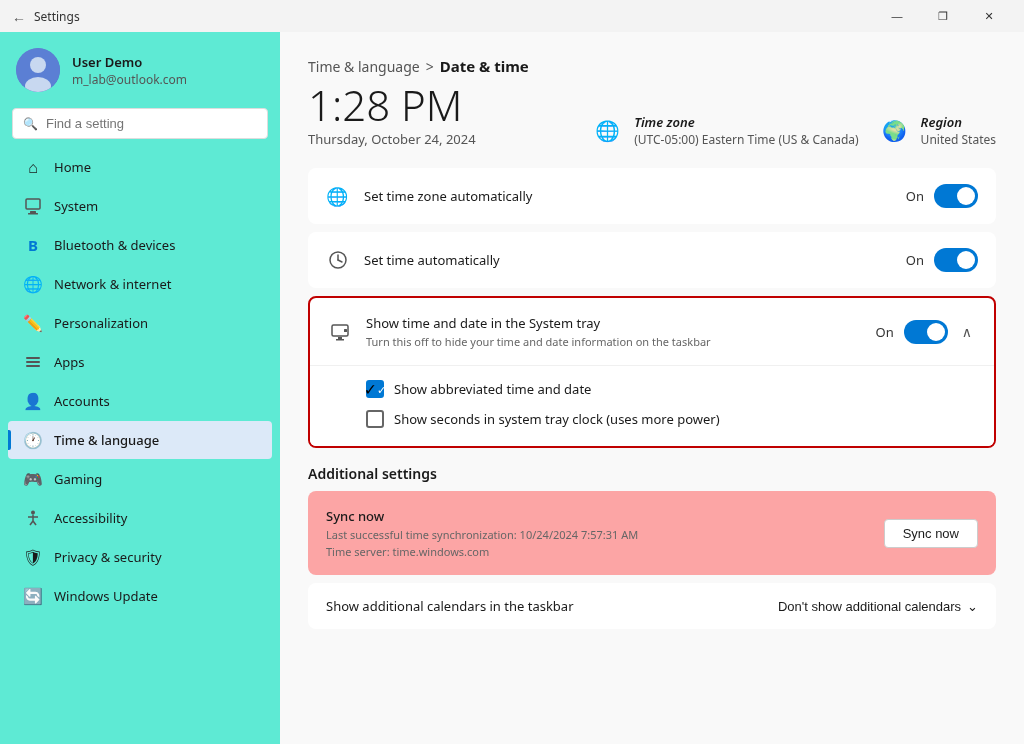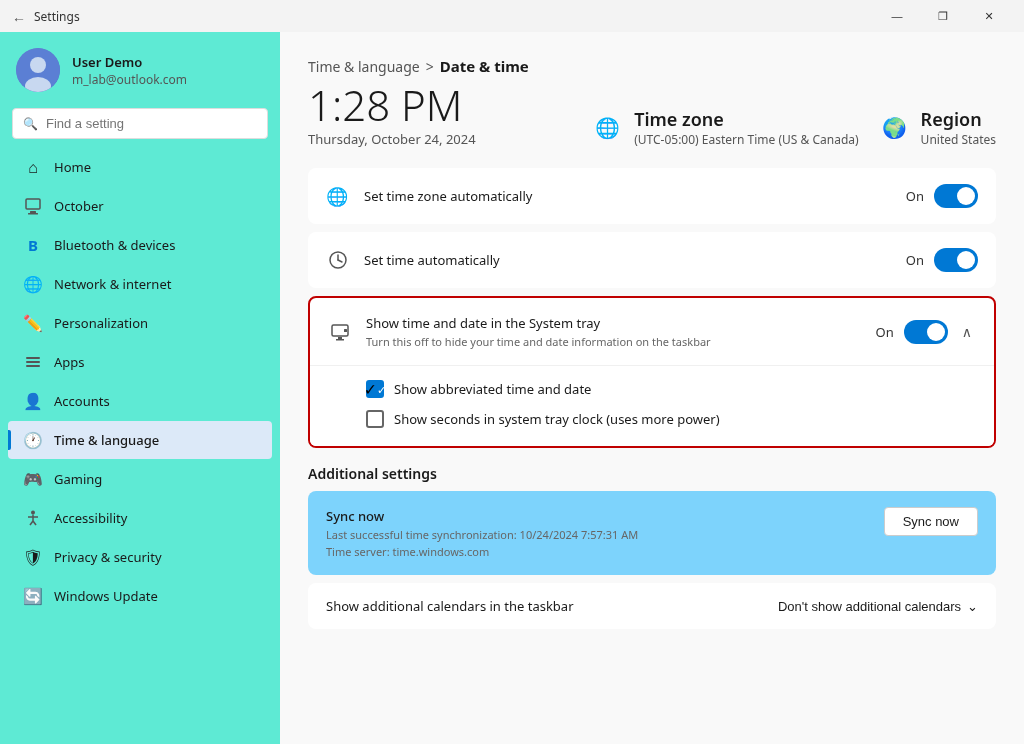--- a/index.html
+++ b/index.html
@@ -178,21 +178,21 @@
     }
     .info-card-icon {
       width: 32px;
       height: 32px;
       display: flex;
       align-items: center;
       justify-content: center;
       font-size: 20px;
       color: #555;
     }
-    .info-card-text .label { font-size: 18px; font-weight: 600; color: #1a1a1a; }
+    .info-card-text .label { font-size: 13px; font-weight: 600; color: #1a1a1a; font-style: italic; }
     .info-card-text .value { font-size: 12px; color: #555; }
     
     .settings-card {
       background: white;
       border-radius: 8px;
       margin-bottom: 8px;
       overflow: hidden;
     }
     .setting-row {
       display: flex;
@@ -298,25 +298,25 @@
     }
     .checkbox-label { font-size: 13px; color: #1a1a1a; }
     
     .section-title {
       font-size: 14px;
       font-weight: 600;
       color: #1a1a1a;
       margin: 16px 0 8px 0;
     }
     .sync-card {
-      background: #7dd3fc;
+      background: #fca5a5;
       border-radius: 8px;
       padding: 16px 18px;
       display: flex;
-      align-items: flex-start;
+      align-items: center;
       gap: 14px;
       margin-bottom: 8px;
     }
     .sync-text { flex: 1; }
     .sync-text .title { font-size: 13px; font-weight: 500; color: #1a1a1a; }
     .sync-text .subtitle { font-size: 11px; color: #666; margin-top: 2px; }
     .sync-btn {
       background: white;
       border: 1px solid #ccc;
       border-radius: 4px;
@@ -395,21 +395,21 @@
         <span>Home</span>
       </div>
       <div class="nav-item">
         <span class="nav-icon">
           <svg width="18" height="18" viewBox="0 0 18 18" fill="none">
               <rect x="2" y="2" width="14" height="10" rx="1" stroke="#555" stroke-width="1.5" fill="none"></rect>
               <rect x="6" y="14" width="6" height="2" rx="0.5" fill="#555"></rect>
               <rect x="4" y="16" width="10" height="1.5" rx="0.5" fill="#555"></rect>
             </svg>
         </span>
-        <span>October</span>
+        <span>System</span>
       </div>
       <div class="nav-item">
         <span class="nav-icon" style="color:#0078d4;font-weight:bold;font-size:15px;">B</span>
         <span>Bluetooth &amp; devices</span>
       </div>
       <div class="nav-item">
         <span class="nav-icon">🌐</span>
         <span>Network &amp; internet</span>
       </div>
       <div class="nav-item">

